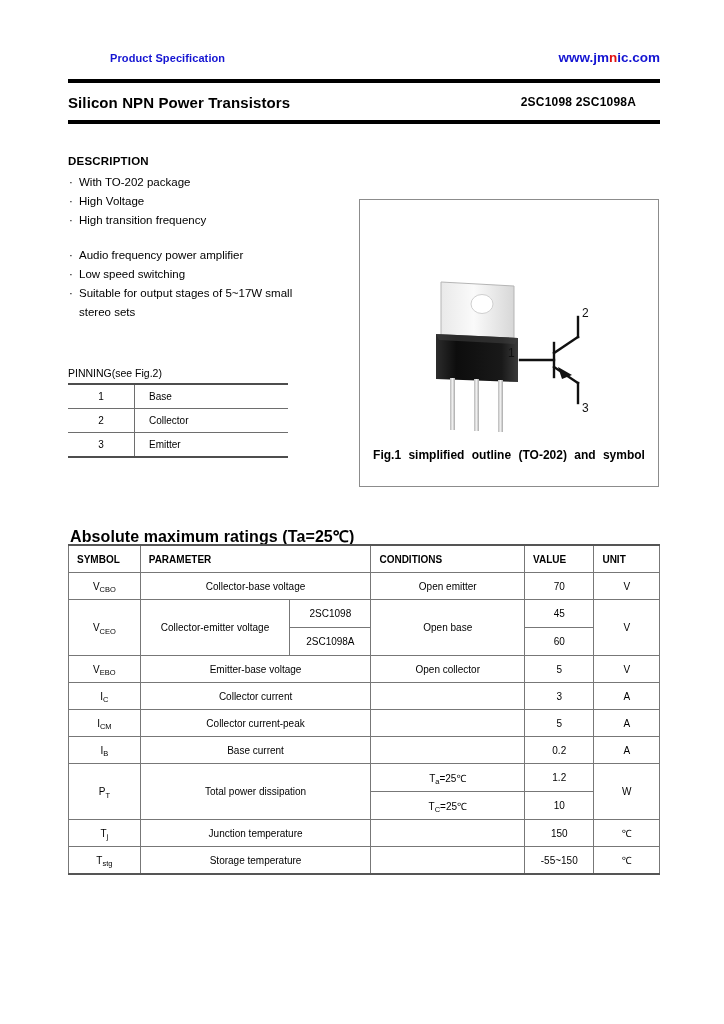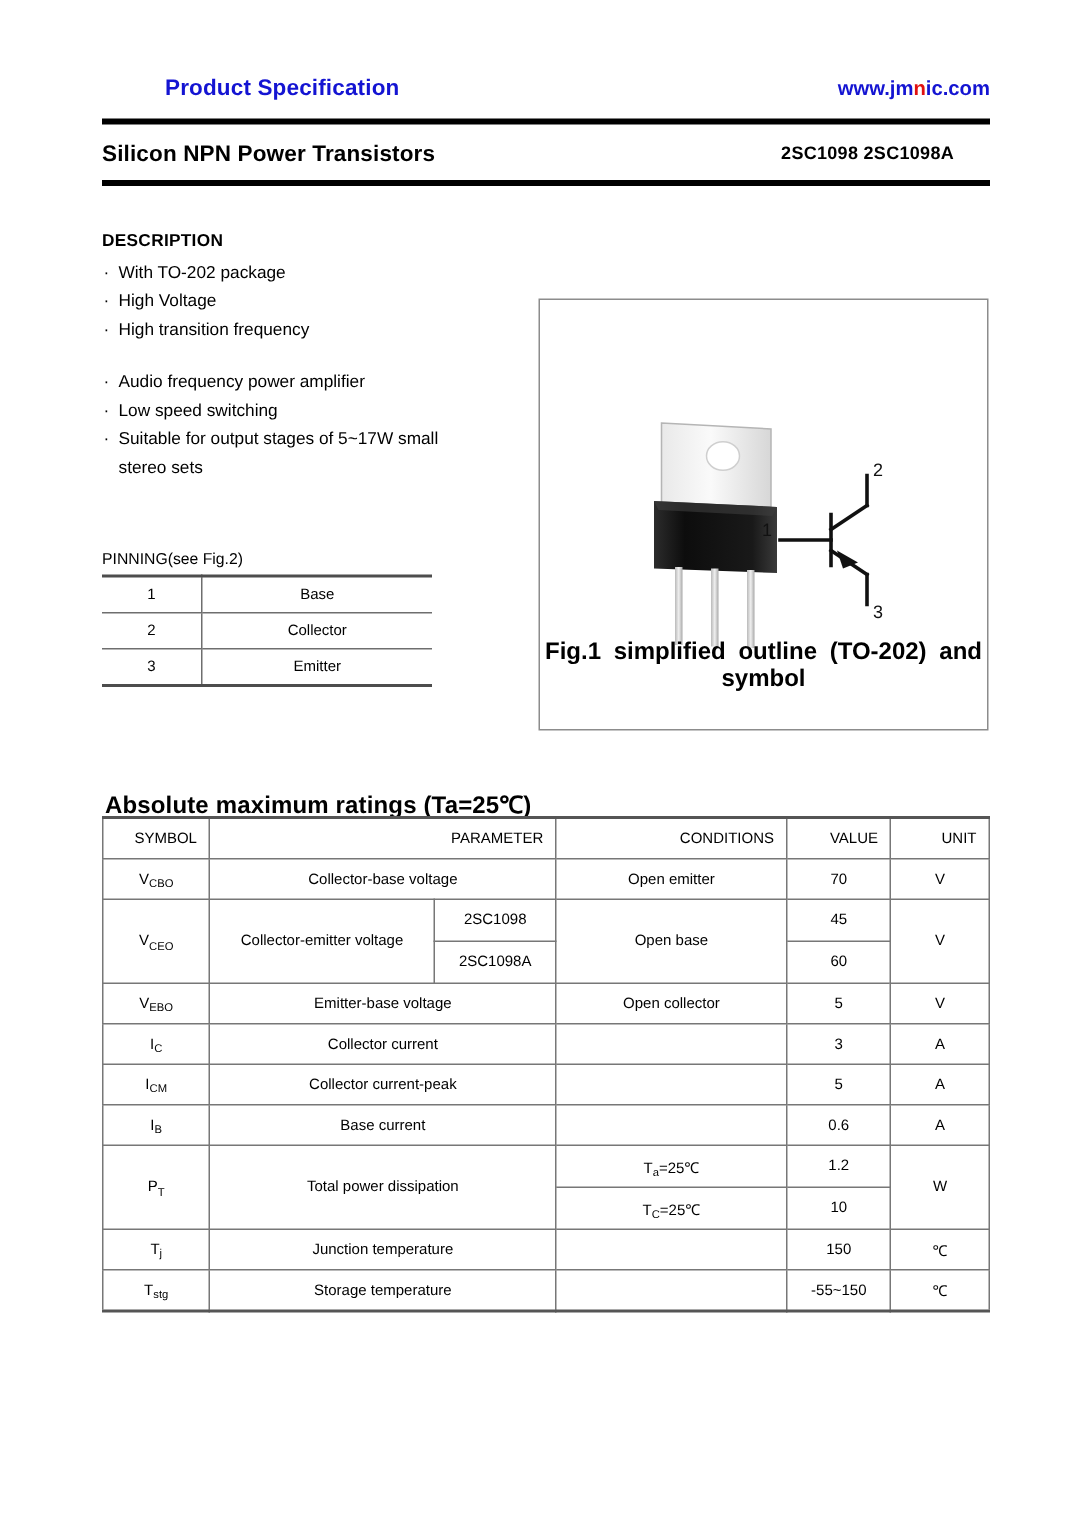--- a/index.html
+++ b/index.html
@@ -14,21 +14,21 @@
     -webkit-font-smoothing: antialiased;
   }
   .page { position: absolute; left: 0; top: 0; width: 724px; height: 1024px; }
 
   
   .hdr-row {
     position: absolute; left: 68px; top: 50px; width: 592px;
     display: flex; justify-content: space-between; align-items: baseline;
   }
   .hdr-left {
-    font-size: 15px; font-weight: bold; color: #1414d2; letter-spacing: .1px; padding-left: 42px;
+    font-size: 11px; font-weight: bold; color: #1414d2; letter-spacing: .1px; padding-left: 42px;
   }
   .hdr-right { font-size: 13.5px; font-weight: bold; color: #1414d2; }
   .hdr-right .red { color: #e01010; }
 
   .rule-thick {
     position: absolute; left: 68px; width: 592px; height: 4px;
     background: #000;
   }
   #rule-top { top: 79px; }
   #rule-bot { top: 120px; }
@@ -61,53 +61,53 @@
     border-collapse: collapse; width: 220px;
     border-top: 2px solid #4d4d4d; border-bottom: 2px solid #4d4d4d;
   }
   table.pin th, table.pin td {
     font-size: 10px; padding: 6px 0; text-align: center;
     border-bottom: 1px solid #6e6e6e;
   }
   table.pin tr:last-child td { border-bottom: none; }
   table.pin th { font-weight: bold; font-size: 10px; }
   table.pin .c1 { width: 66px; border-right: 1px solid #6e6e6e; }
-  table.pin .c2 { text-align: center; }
+  table.pin .c2 { text-align: left; padding-left: 14px; }
 
   
   .fig-box {
     position: absolute; left: 359px; top: 199px;
     width: 298px; height: 286px;
     border: 1px solid #8c8c8c;
     background: #fff;
   }
   .fig-caption {
     position: absolute; left: 0; bottom: 24px; width: 100%;
-    text-align: center; font-size: 16px; font-weight: bold;
+    text-align: center; font-size: 12px; font-weight: bold;
     word-spacing: 4px;
   }
   .pkg { position: absolute; left: 62px; top: 78px; }
   .sym { position: absolute; left: 148px; top: 105px; }
 
   
   .amr-title {
     position: absolute; left: 70px; top: 525px;
     font-size: 16px; font-weight: bold; letter-spacing: .1px;
   }
   table.amr {
     position: absolute; left: 68px; top: 544px;
     width: 592px; border-collapse: collapse;
     border-top: 2px solid #555; border-bottom: 2px solid #555;
   }
   table.amr th, table.amr td {
     font-size: 10px; border: 1px solid #777; padding: 0 8px;
     vertical-align: middle;
   }
   table.amr th {
-    font-weight: normal; text-align: right; height: 26px; font-size: 10px; margin-top: 20px;
+    font-weight: bold; text-align: left; height: 26px; font-size: 10px; margin-top: 20px;
   }
   table.amr td { height: 26px; }
   table.amr td.ctr { text-align: center; }
   table.amr td.lft { text-align: center; }
   table.amr .w-sym { width: 63px; }
   table.amr .w-par { width: 195px; }
   table.amr .w-sub { width: 75px; }
   table.amr .w-cond { width: 188px; }
   table.amr .w-val { width: 63px; }
   table.amr .w-unit { width: 66px; }
@@ -280,21 +280,21 @@
       <td class="lft" colspan="2">Collector current-peak</td>
       <td class="lft"></td>
       <td class="ctr">5</td>
       <td class="ctr">A</td>
     </tr>
 
     <tr>
       <td class="ctr"><span>I</span><sub>B</sub></td>
       <td class="lft" colspan="2">Base current</td>
       <td class="lft"></td>
-      <td class="ctr">0.6</td>
+      <td class="ctr">0.2</td>
       <td class="ctr">A</td>
     </tr>
 
     <tr class="tall">
       <td class="ctr" rowspan="2"><span>P</span><sub>T</sub></td>
       <td class="lft" colspan="2" rowspan="2">Total power dissipation</td>
       <td class="lft"><span>T</span><sub>a</sub><span>=25℃</span></td>
       <td class="ctr">1.2</td>
       <td class="ctr" rowspan="2">W</td>
     </tr>

